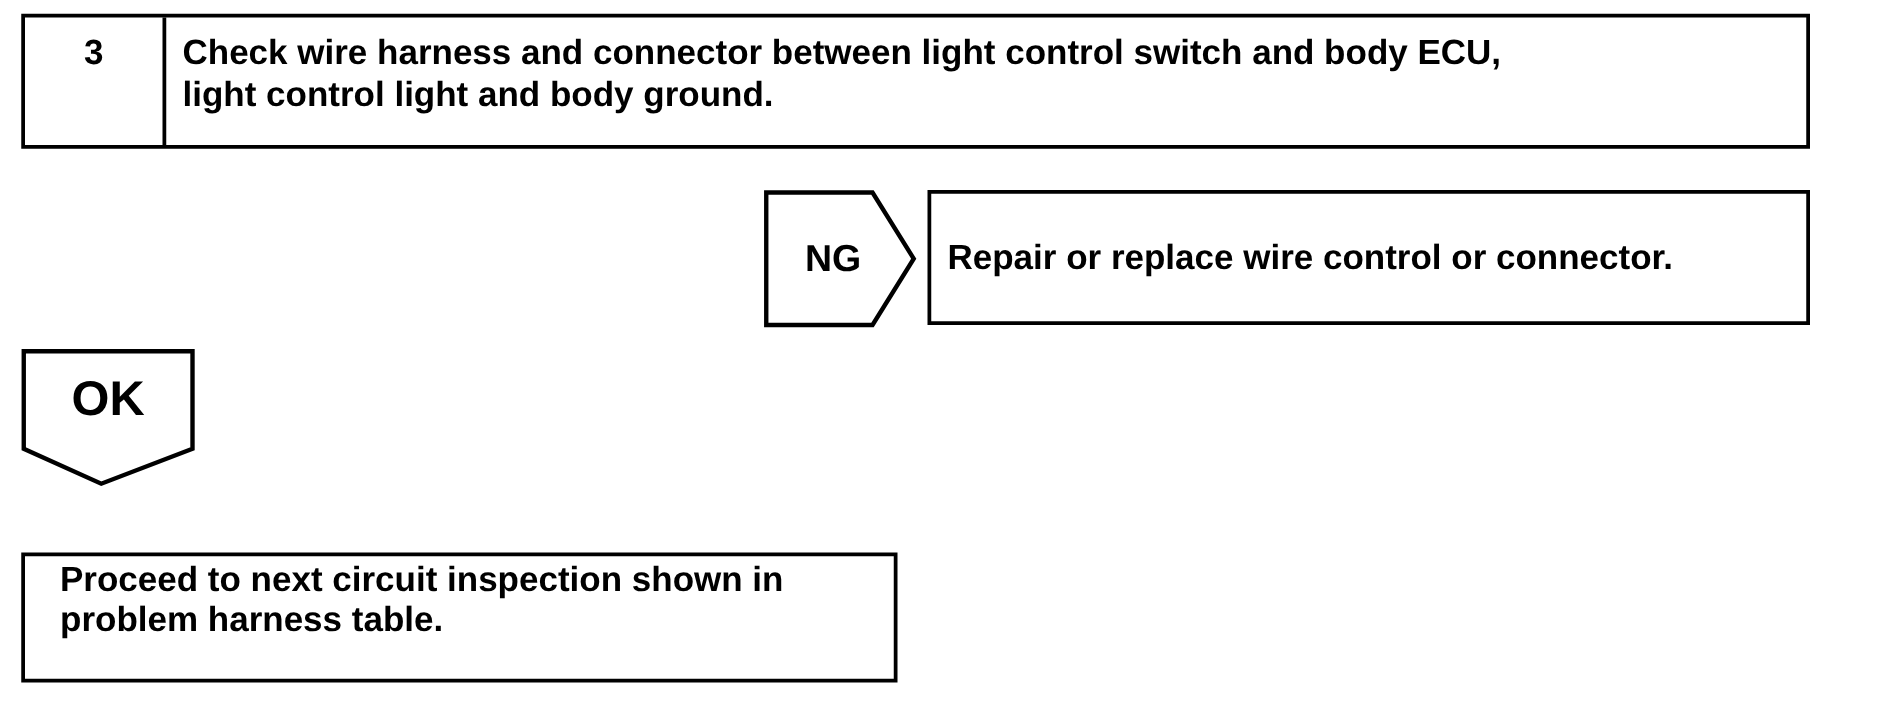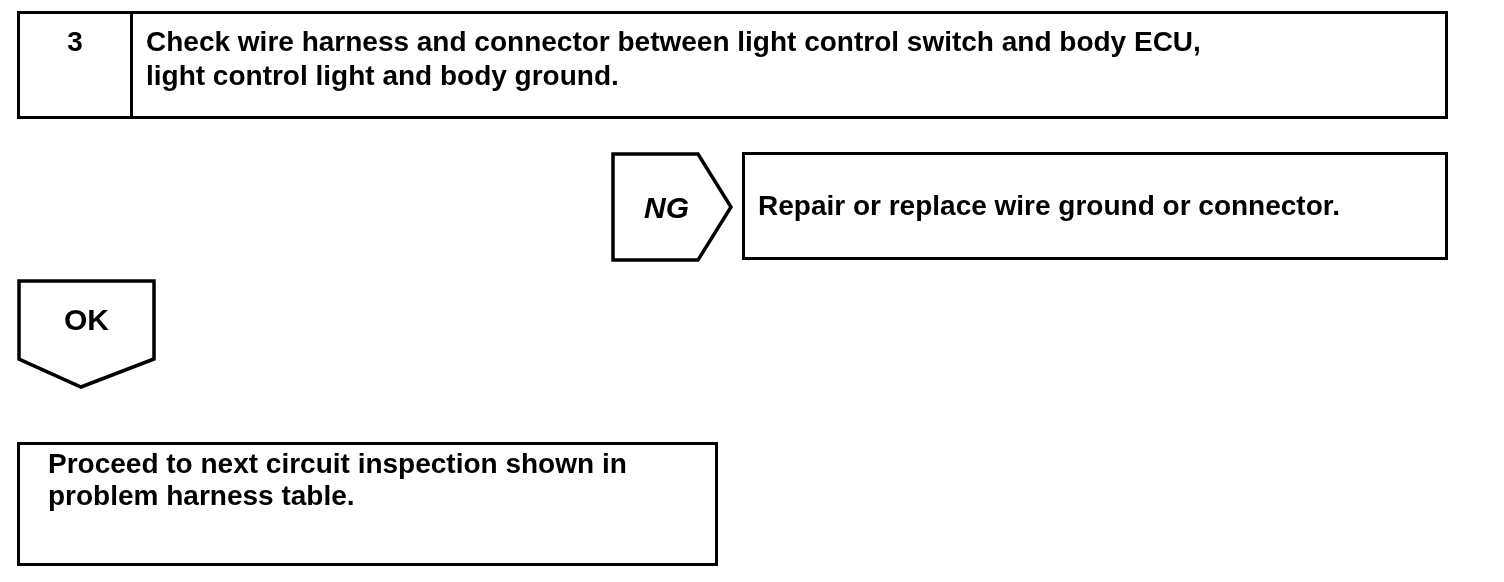--- a/index.html
+++ b/index.html
@@ -63,21 +63,20 @@
     overflow: visible;
   }
   .ng-label {
     position: absolute;
     left: 0; top: 0;
     width: 113px; height: 113px;
     display: flex;
     align-items: center;
     justify-content: center;
     font-size: 30px;
-    font-style: italic;
   }
 
   
   .ng-result {
     left: 742px;
     top: 152px;
     width: 706px;
     height: 108px;
     display: flex;
     align-items: center;
@@ -93,29 +92,29 @@
     width: 141px;
     height: 113px;
   }
   .ok-label {
     position: absolute;
     left: 0; top: 0;
     width: 141px; height: 84px;
     display: flex;
     align-items: center;
     justify-content: center;
-    font-size: 30px;
+    font-size: 39px;
   }
 
   
   .ok-result {
     left: 17px;
     top: 442px;
     width: 701px;
-    height: 124px;
+    height: 104px;
     padding: 3px 10px 0 28px;
     font-size: 28px;
     line-height: 32px;
   }
 </style>
 </head>
 <body>
 
 <div id="canvas">
 
@@ -130,21 +129,21 @@
   </div>
 
   <div class="ng-shape">
     <svg width="126" height="113" viewBox="0 0 126 113">
       <polygon points="3,3 88,3 121,56 88,109 3,109" fill="#ffffff" stroke="#000000" stroke-width="3.5"></polygon>
     </svg>
     <span class="ng-label">NG</span>
   </div>
 
   <div class="box ng-result">
-    <span class="nowrap">Repair or replace wire ground or connector.</span>
+    <span class="nowrap">Repair or replace wire control or connector.</span>
   </div>
 
   <div class="ok-shape">
     <svg width="141" height="113" viewBox="0 0 141 113">
       <polygon points="3,3 138,3 138,81 65,109 3,81" fill="#ffffff" stroke="#000000" stroke-width="3.5"></polygon>
     </svg>
     <span class="ok-label">OK</span>
   </div>
 
   <div class="box ok-result">

